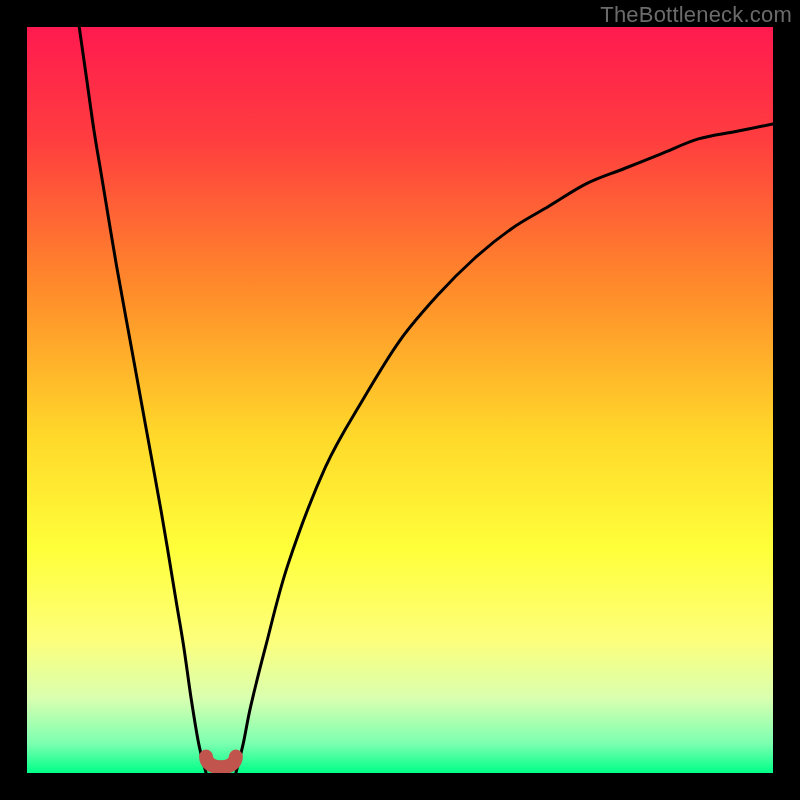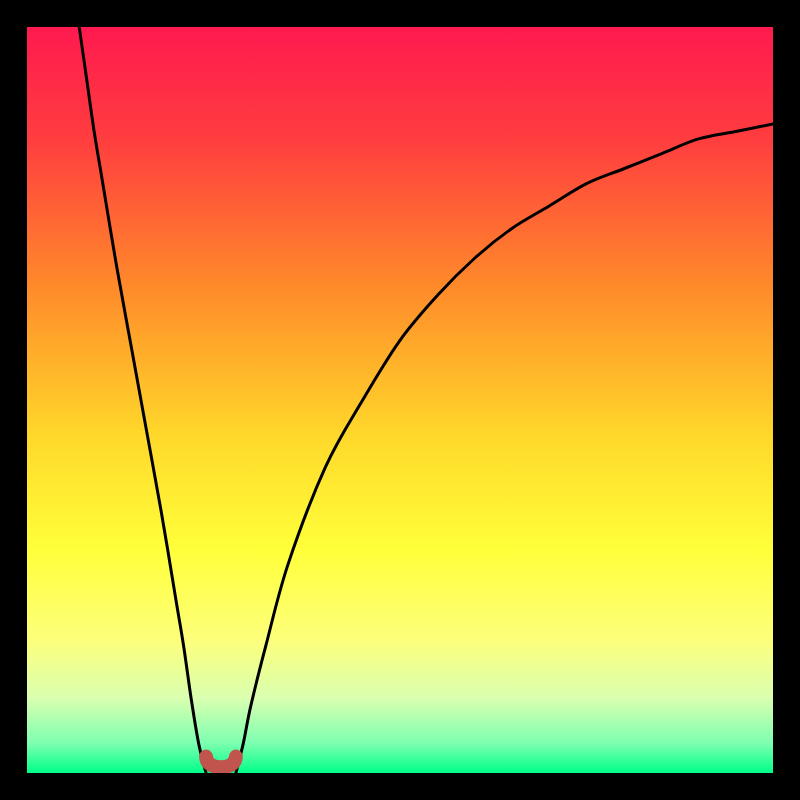--- a/index.html
+++ b/index.html
@@ -38,20 +38,21 @@
     width: 746px;
     height: 746px;
     display: block;
   }
 </style>
 </head>
 <body>
 
 <div class="frame">
 
+  <div class="watermark">TheBottleneck.com</div>
 
   <div class="plot-wrap">
     <svg class="plot-svg" viewBox="0 0 746 746" preserveAspectRatio="none">
       <defs>
         <linearGradient id="bg-grad" x1="0" y1="0" x2="0" y2="1">
         <stop offset="0%" stop-color="#ff1a4f"></stop>
             <stop offset="15%" stop-color="#ff3d3f"></stop>
             <stop offset="35%" stop-color="#ff8b2a"></stop>
             <stop offset="55.00000000000001%" stop-color="#ffd92a"></stop>
             <stop offset="70%" stop-color="#ffff3a"></stop>

